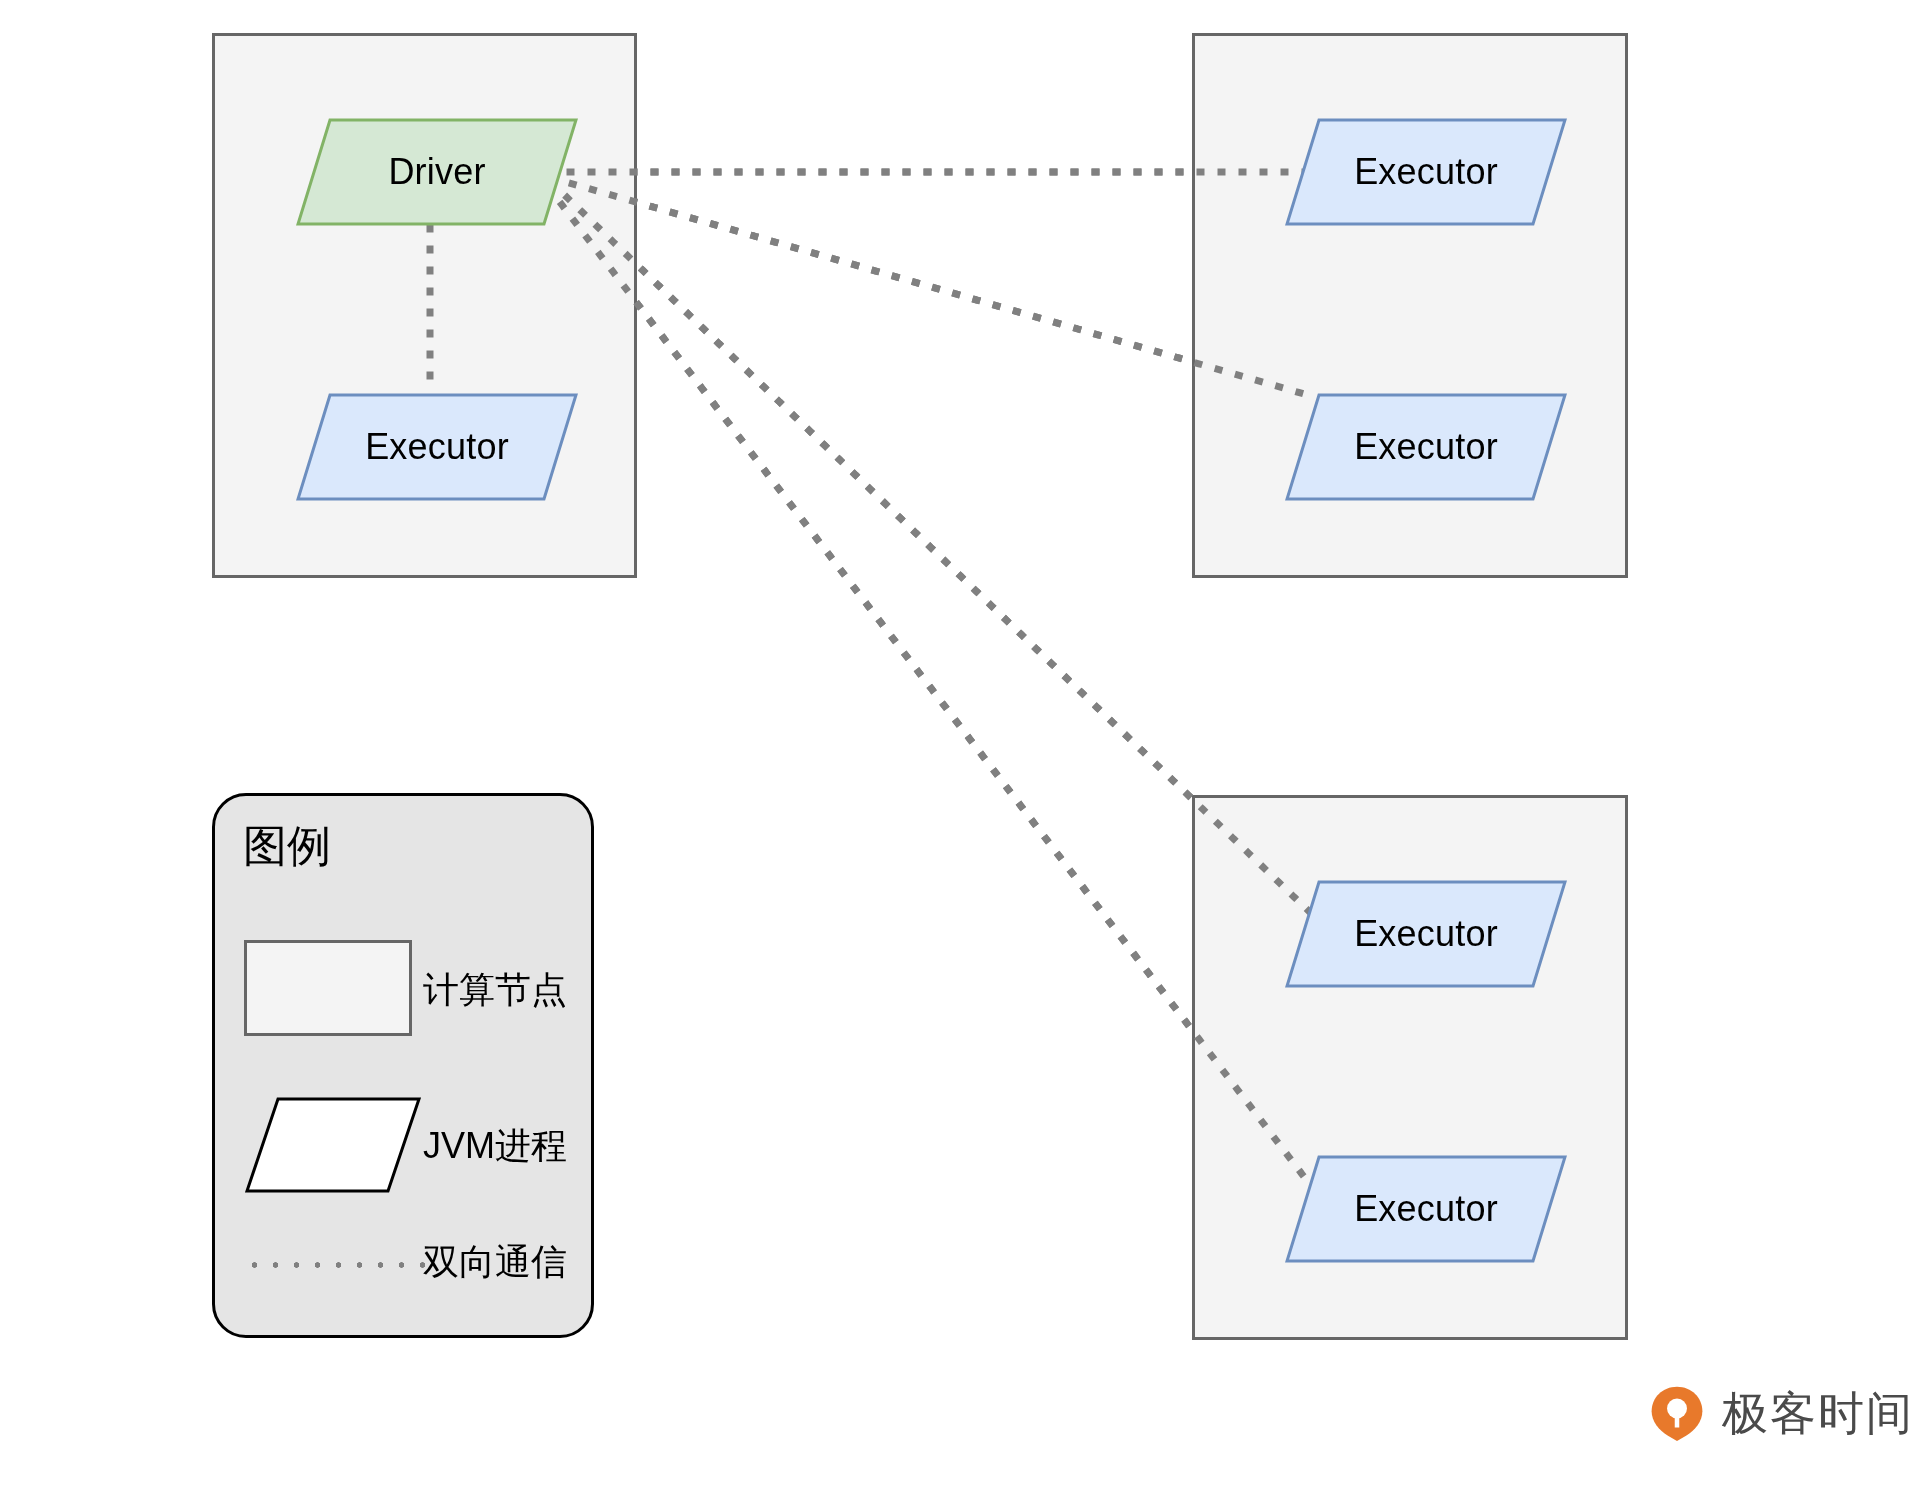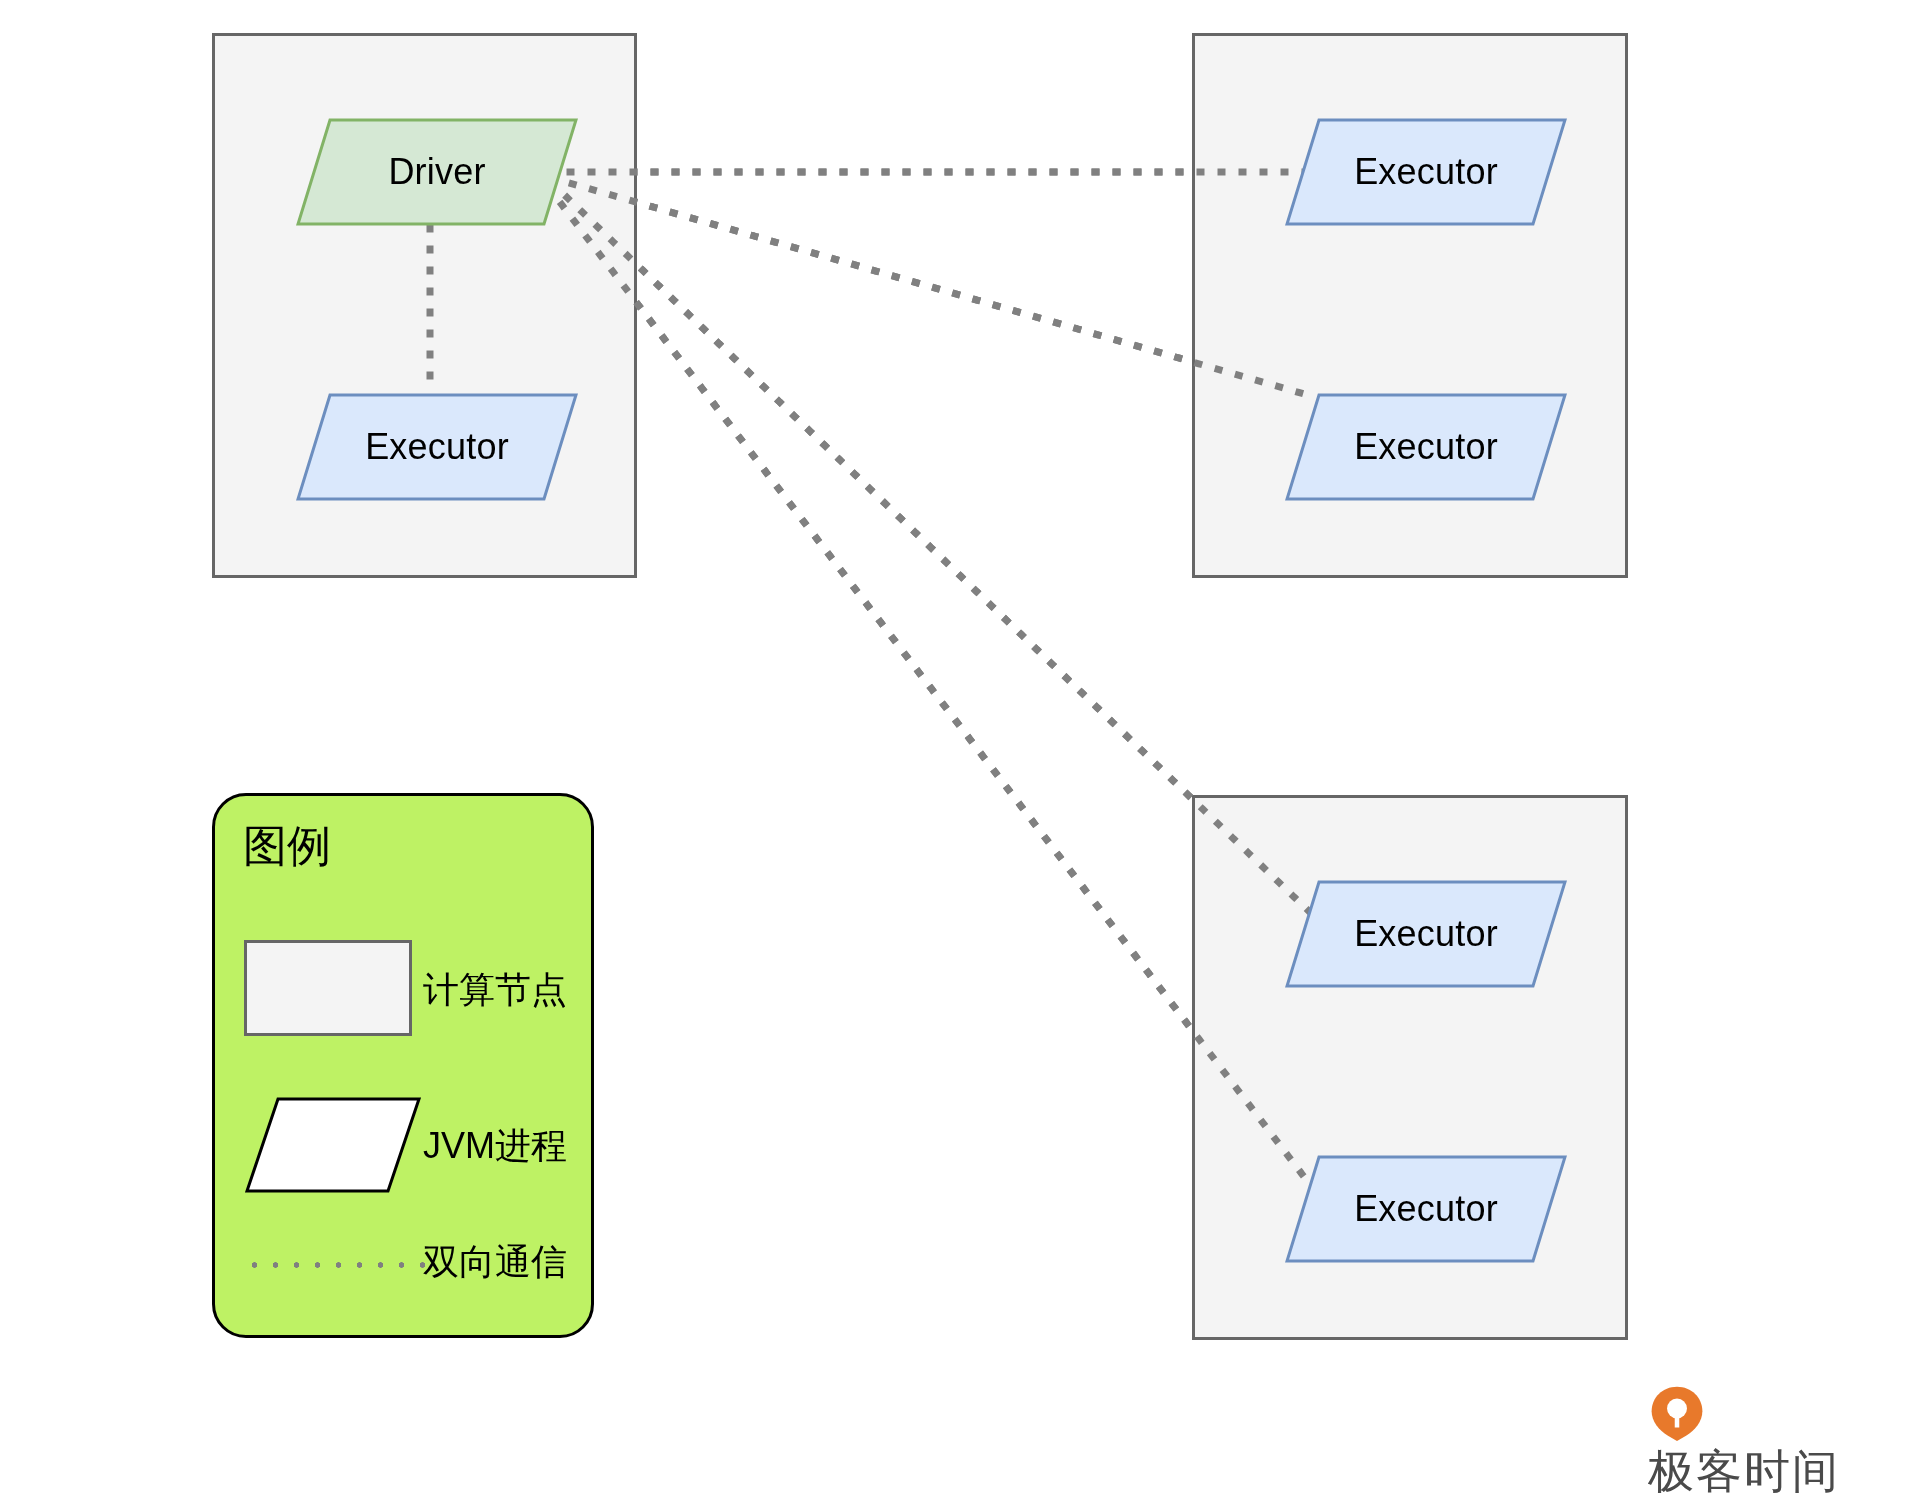--- a/index.html
+++ b/index.html
@@ -54,21 +54,21 @@
   
   #legend {
     position: absolute;
     left: 212px;
     top: 793px;
     width: 382px;
     height: 545px;
     border: 3px solid #000000;
     border-radius: 34px;
     box-sizing: border-box;
-    background: #bef264;
+    background: #e5e5e5;
   }
   #legend-title {
     position: absolute;
     left: 28px;
     top: 28px;
     font-size: 44px;
     color: #000000;
     line-height: 1;
     white-space: nowrap;
   }
@@ -105,23 +105,22 @@
     background-size: 21px 10px;
     background-repeat: repeat-x;
     background-position: 0 center;
   }
   
   #watermark {
     position: absolute;
     left: 1648px;
     top: 1384px;
     display: flex;
-    align-items: flex-start;
-    gap: 6px;
-    flex-direction: column;
+    align-items: center;
+    gap: 16px;
   }
   #wm-logo {
     width: 58px;
     height: 58px;
     flex: 0 0 auto;
   }
   #wm-text {
     font-size: 46px;
     color: #4a4a4a;
     letter-spacing: 2px;

